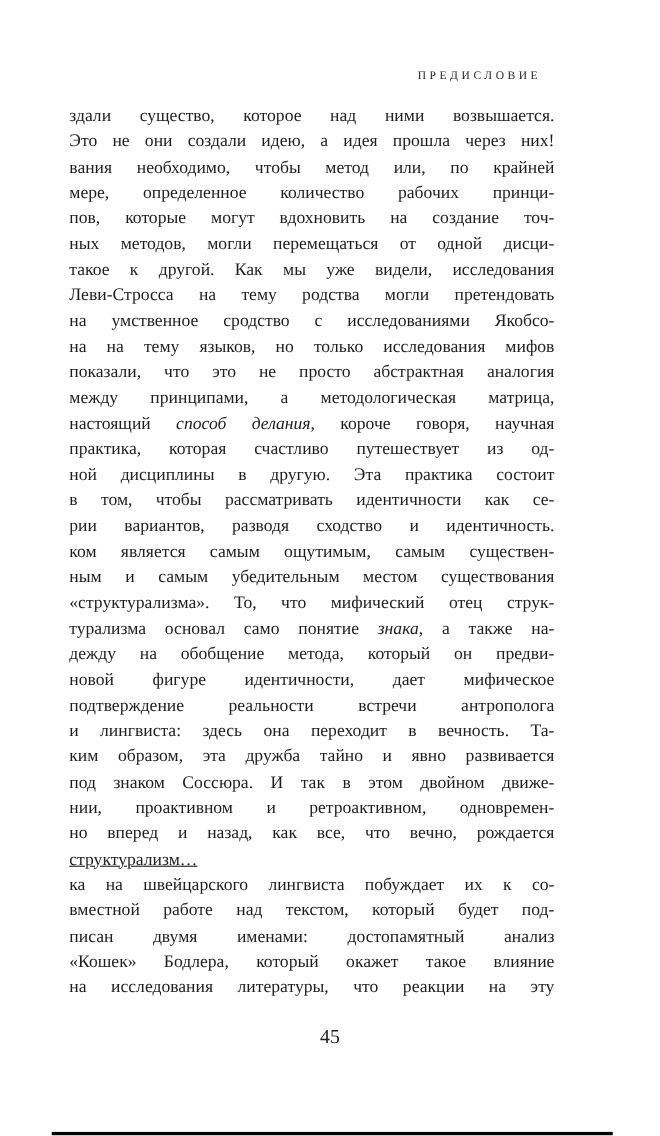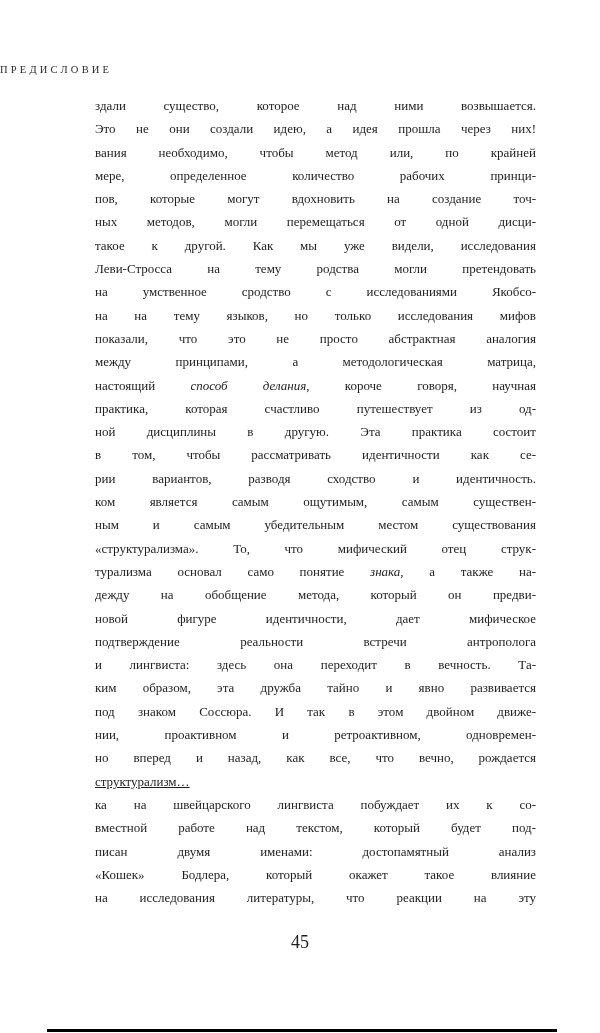--- a/index.html
+++ b/index.html
@@ -13,33 +13,32 @@
       position: relative;
       overflow: hidden;
       font-family: "Liberation Serif", "DejaVu Serif", serif;
       color: #1e1e1e;
     }
     .running-head {
       position: absolute;
       top: 64px;
       left: 0;
       width: 492px;
-      text-align: left;
+      text-align: right;
       font-size: 10.5px;
       letter-spacing: 3.2px;
       color: #2a2a2a;
     }
     .text-block {
       position: absolute;
       top: 94px;
       left: 63px;
       width: 441px;
-      font-size: 13px;
+      font-size: 16px;
       line-height: 23.3px;
-      margin-left: 32px;
     }
     .line {
       display: block;
       white-space: nowrap;
       text-align: justify;
       text-align-last: justify;
       height: 23.3px;
     }
     .line.last {
       text-align-last: left;

